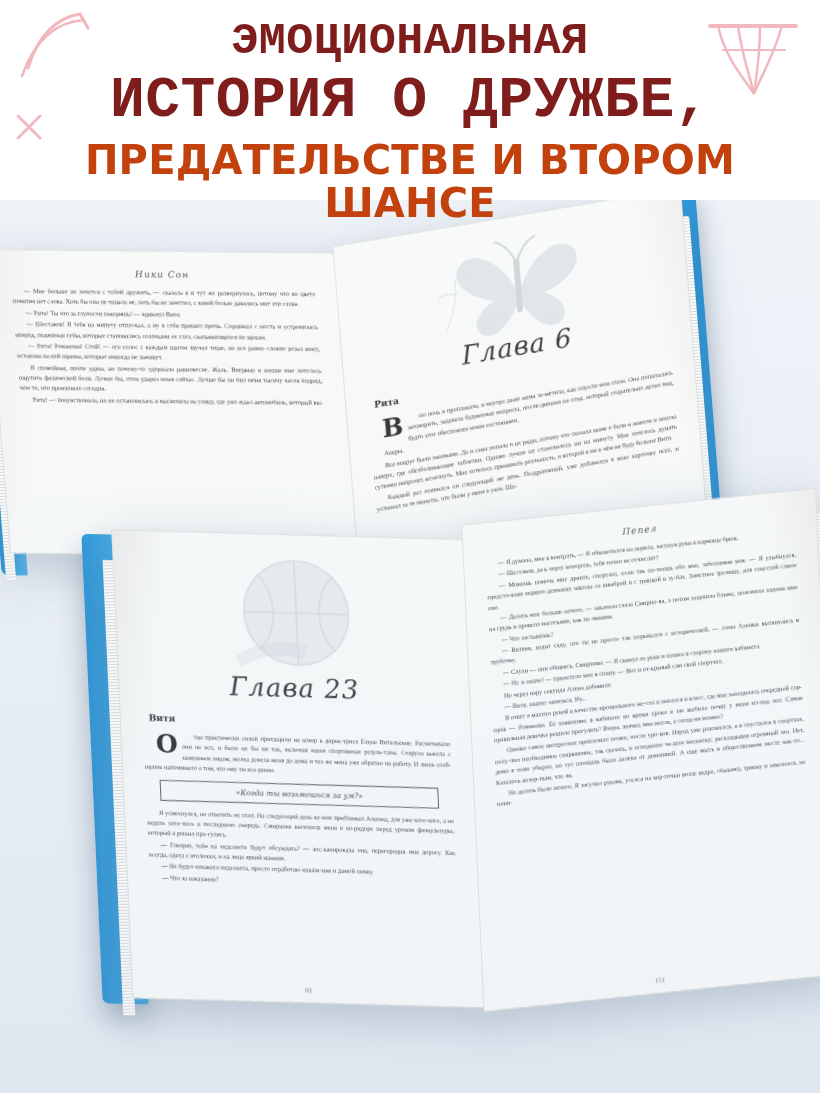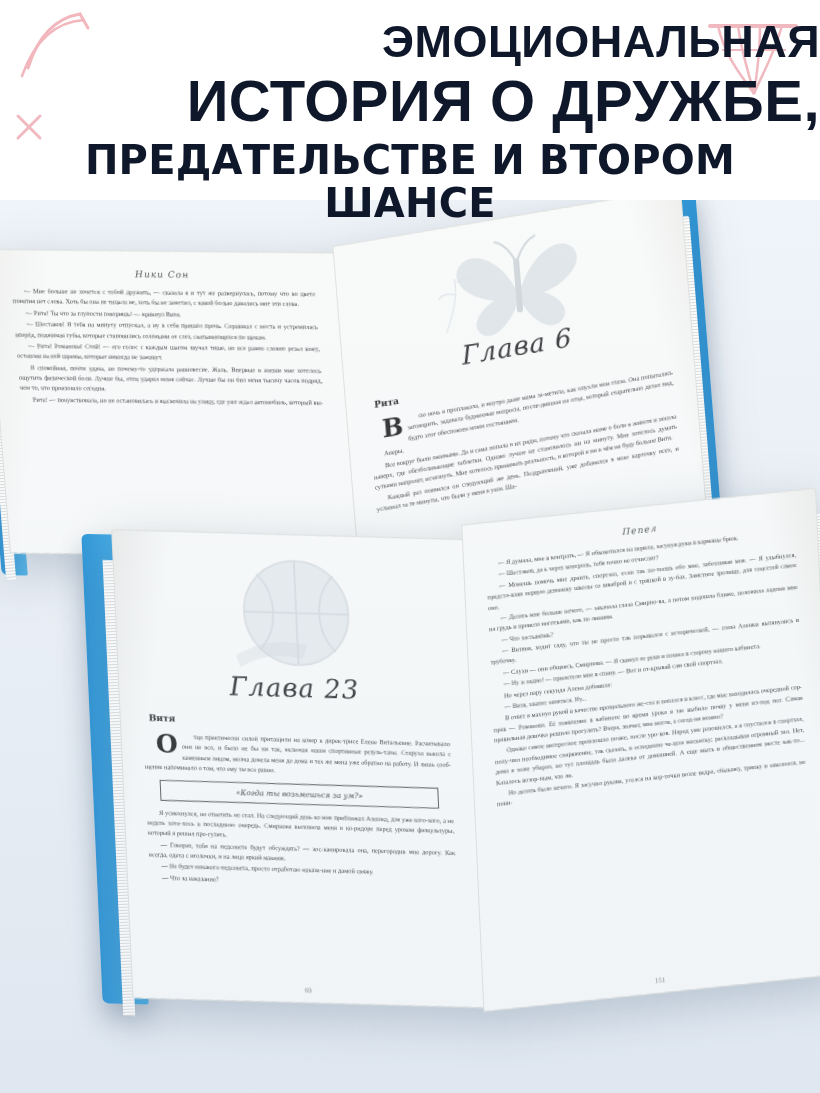--- a/index.html
+++ b/index.html
@@ -16,33 +16,32 @@
   .deco svg { display: block; }
 
   
   .headline {
     position: absolute;
     top: 18px; left: 0; width: 820px;
     text-align: center;
     z-index: 5;
   }
   .headline .l1, .headline .l2 {
-    color: #0f172a;
+    color: #7f1d1d;
     font-weight: 800;
     letter-spacing: 0.5px;
     line-height: 1.06;
     font-size: 45px;
     text-transform: uppercase;
-    font-family: Liberation Sans, sans-serif;
-    text-align: right;
+    font-family: Liberation Mono, monospace;
   }
   .headline .l1 { font-size: 45px; }
   .headline .l2 { font-size: 58px; margin-top: 4px; }
   .headline .l3 {
-    color: #0f172a;
+    color: #c2410c;
     font-weight: 800;
     font-size: 40px;
     line-height: 1.08;
     margin-top: 8px;
     text-transform: uppercase;
     letter-spacing: 0.2px;
     font-family: "DejaVu Sans", sans-serif;
   }
 
   

